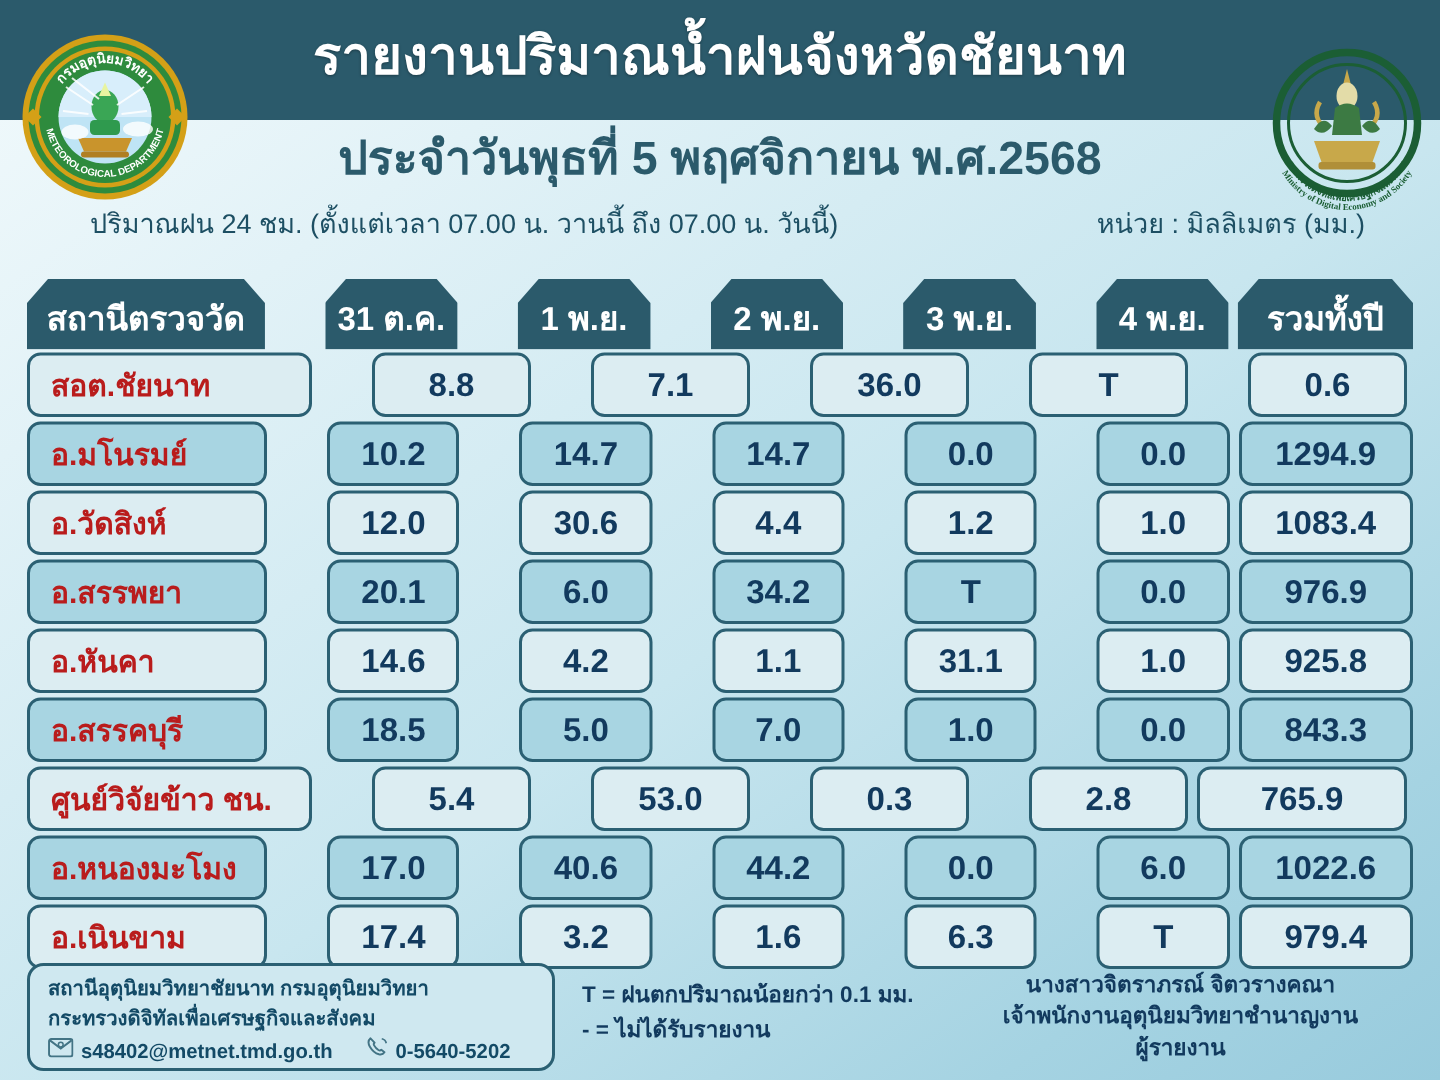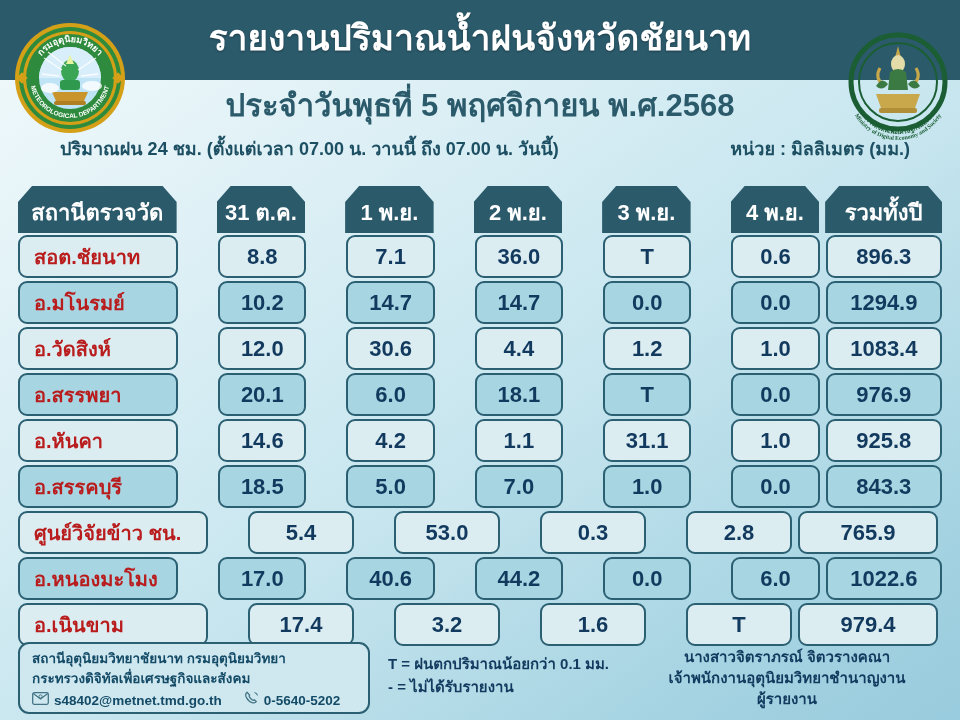--- a/index.html
+++ b/index.html
@@ -52,21 +52,21 @@
   .meta-row {
     position: absolute;
     top: 134px;
     left: 60px;
     width: 850px;
     display: flex;
     justify-content: space-between;
     align-items: baseline;
     color: #1d4f63;
     font-size: 18px;
-    font-weight: bold;
+    font-weight: normal;
   }
 
   
   .logo {
     position: absolute;
     z-index: 5;
   }
   .logo-left  { top: 22px; left: 14px; width: 112px; height: 112px; }
   .logo-right { top: 24px; right: 10px; width: 104px; height: 124px; }
 
@@ -276,21 +276,20 @@
     <div class="head-cell c-total">รวมทั้งปี</div>
   </div>
 
   <div class="row">
     <div class="cell station c-station">สอต.ชัยนาท</div>
     <div class="cell c-day">8.8</div>
     <div class="cell c-day">7.1</div>
     <div class="cell c-day">36.0</div>
     <div class="cell c-day">T</div>
     <div class="cell c-day">0.6</div>
-    <div class="cell c-total">896.3</div>
   </div>
 
   <div class="row alt">
     <div class="cell station c-station">อ.มโนรมย์</div>
     <div class="cell c-day">10.2</div>
     <div class="cell c-day">14.7</div>
     <div class="cell c-day">14.7</div>
     <div class="cell c-day">0.0</div>
     <div class="cell c-day">0.0</div>
     <div class="cell c-total">1294.9</div>
@@ -303,21 +302,21 @@
     <div class="cell c-day">4.4</div>
     <div class="cell c-day">1.2</div>
     <div class="cell c-day">1.0</div>
     <div class="cell c-total">1083.4</div>
   </div>
 
   <div class="row alt">
     <div class="cell station c-station">อ.สรรพยา</div>
     <div class="cell c-day">20.1</div>
     <div class="cell c-day">6.0</div>
-    <div class="cell c-day">18.1</div>
+    <div class="cell c-day">34.2</div>
     <div class="cell c-day">T</div>
     <div class="cell c-day">0.0</div>
     <div class="cell c-total">976.9</div>
   </div>
 
   <div class="row">
     <div class="cell station c-station">อ.หันคา</div>
     <div class="cell c-day">14.6</div>
     <div class="cell c-day">4.2</div>
     <div class="cell c-day">1.1</div>
@@ -353,20 +352,21 @@
     <div class="cell c-day">0.0</div>
     <div class="cell c-day">6.0</div>
     <div class="cell c-total">1022.6</div>
   </div>
 
   <div class="row">
     <div class="cell station c-station">อ.เนินขาม</div>
     <div class="cell c-day">17.4</div>
     <div class="cell c-day">3.2</div>
     <div class="cell c-day">1.6</div>
+    <div class="cell c-day">6.3</div>
     <div class="cell c-day">T</div>
     <div class="cell c-total">979.4</div>
   </div>
 
 </div>
 
 <div class="footer">
 
   <div class="contact-box">
     <div>สถานีอุตุนิยมวิทยาชัยนาท  กรมอุตุนิยมวิทยา</div>

